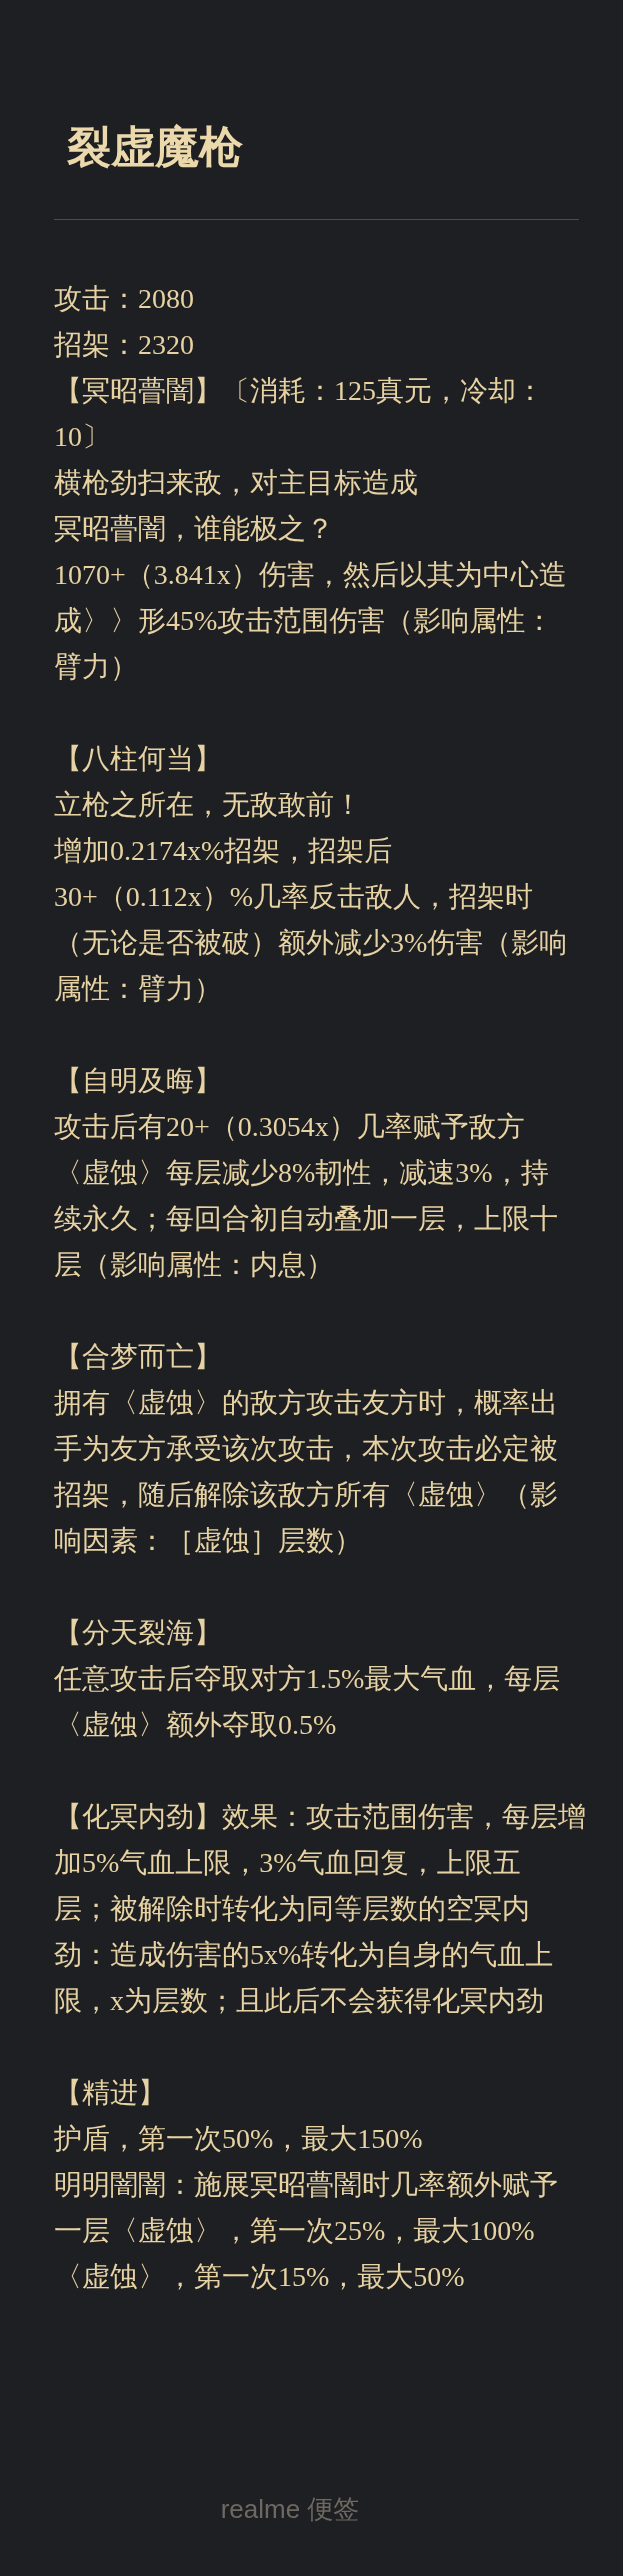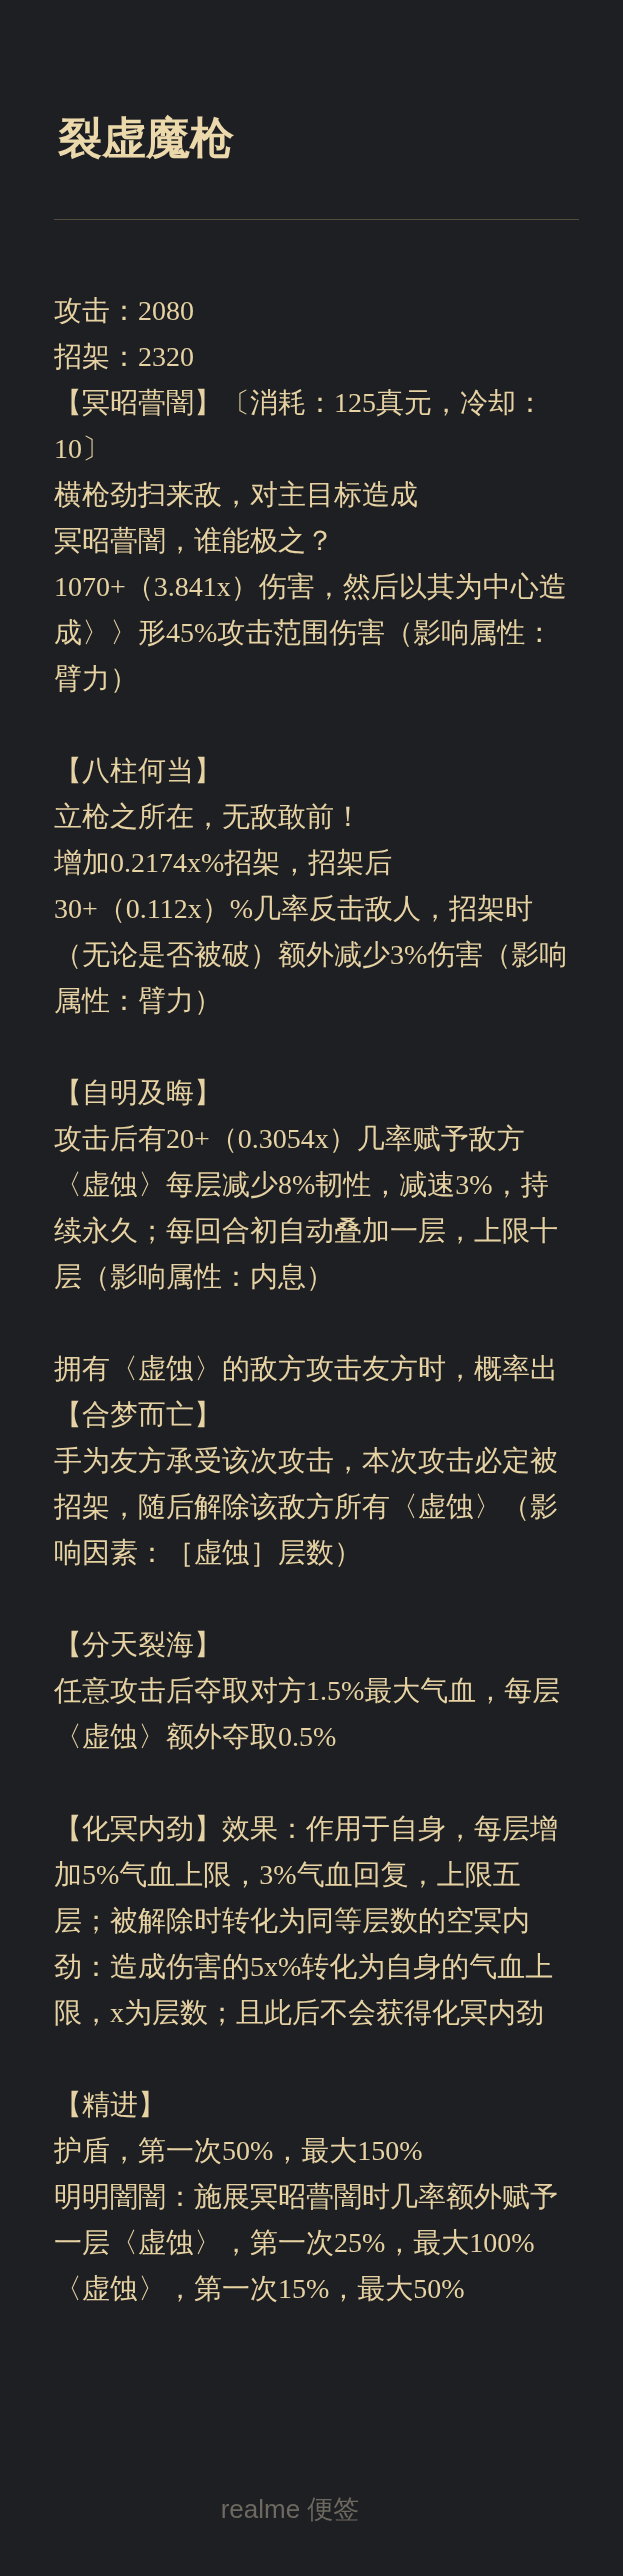--- a/index.html
+++ b/index.html
@@ -12,40 +12,40 @@
     width: 624px;
     height: 2576px;
     background: #1e1f23;
     font-family: "Liberation Serif", "DejaVu Serif", serif;
     overflow: hidden;
   }
   .note-title {
     position: absolute;
     left: 54px;
     top: 110px;
-    margin: 4px;
+    margin: 13px;
     font-size: 44px;
     line-height: 49px;
     font-weight: 700;
     color: #ecd9ab;
     white-space: nowrap;
   }
   .divider {
     position: absolute;
     left: 54px;
     top: 214px;
     width: 525px;
     height: 0;
     border: none;
     border-top: 1.2px solid #534c3d;
   }
   .note-body {
     position: absolute;
     left: 54px;
-    top: 288px;
+    top: 276px;
     width: 530px;
   }
   .note-line {
     height: 46px;
     line-height: 46px;
     font-size: 28px;
     color: #e6d2a2;
     white-space: nowrap;
   }
   .watermark {
@@ -85,31 +85,31 @@
       <div class="note-line">30+（0.112x）%几率反击敌人，招架时</div>
       <div class="note-line">（无论是否被破）额外减少3%伤害（影响</div>
       <div class="note-line">属性：臂力）</div>
       <div class="note-line"></div>
       <div class="note-line">【自明及晦】</div>
       <div class="note-line">攻击后有20+（0.3054x）几率赋予敌方</div>
       <div class="note-line">〈虚蚀〉每层减少8%韧性，减速3%，持</div>
       <div class="note-line">续永久；每回合初自动叠加一层，上限十</div>
       <div class="note-line">层（影响属性：内息）</div>
       <div class="note-line"></div>
+      <div class="note-line">【合梦而亡】</div>
       <div class="note-line">拥有〈虚蚀〉的敌方攻击友方时，概率出</div>
-      <div class="note-line">【合梦而亡】</div>
       <div class="note-line">手为友方承受该次攻击，本次攻击必定被</div>
       <div class="note-line">招架，随后解除该敌方所有〈虚蚀〉（影</div>
       <div class="note-line">响因素：［虚蚀］层数）</div>
       <div class="note-line"></div>
       <div class="note-line">【分天裂海】</div>
       <div class="note-line">任意攻击后夺取对方1.5%最大气血，每层</div>
       <div class="note-line">〈虚蚀〉额外夺取0.5%</div>
       <div class="note-line"></div>
-      <div class="note-line">【化冥内劲】效果：作用于自身，每层增</div>
+      <div class="note-line">【化冥内劲】效果：攻击范围伤害，每层增</div>
       <div class="note-line">加5%气血上限，3%气血回复，上限五</div>
       <div class="note-line">层；被解除时转化为同等层数的空冥内</div>
       <div class="note-line">劲：造成伤害的5x%转化为自身的气血上</div>
       <div class="note-line">限，x为层数；且此后不会获得化冥内劲</div>
       <div class="note-line"></div>
       <div class="note-line">【精进】</div>
       <div class="note-line">护盾，第一次50%，最大150%</div>
       <div class="note-line">明明闇闇：施展冥昭瞢闇时几率额外赋予</div>
       <div class="note-line">一层〈虚蚀〉，第一次25%，最大100%</div>
       <div class="note-line">〈虚蚀〉，第一次15%，最大50%</div>

